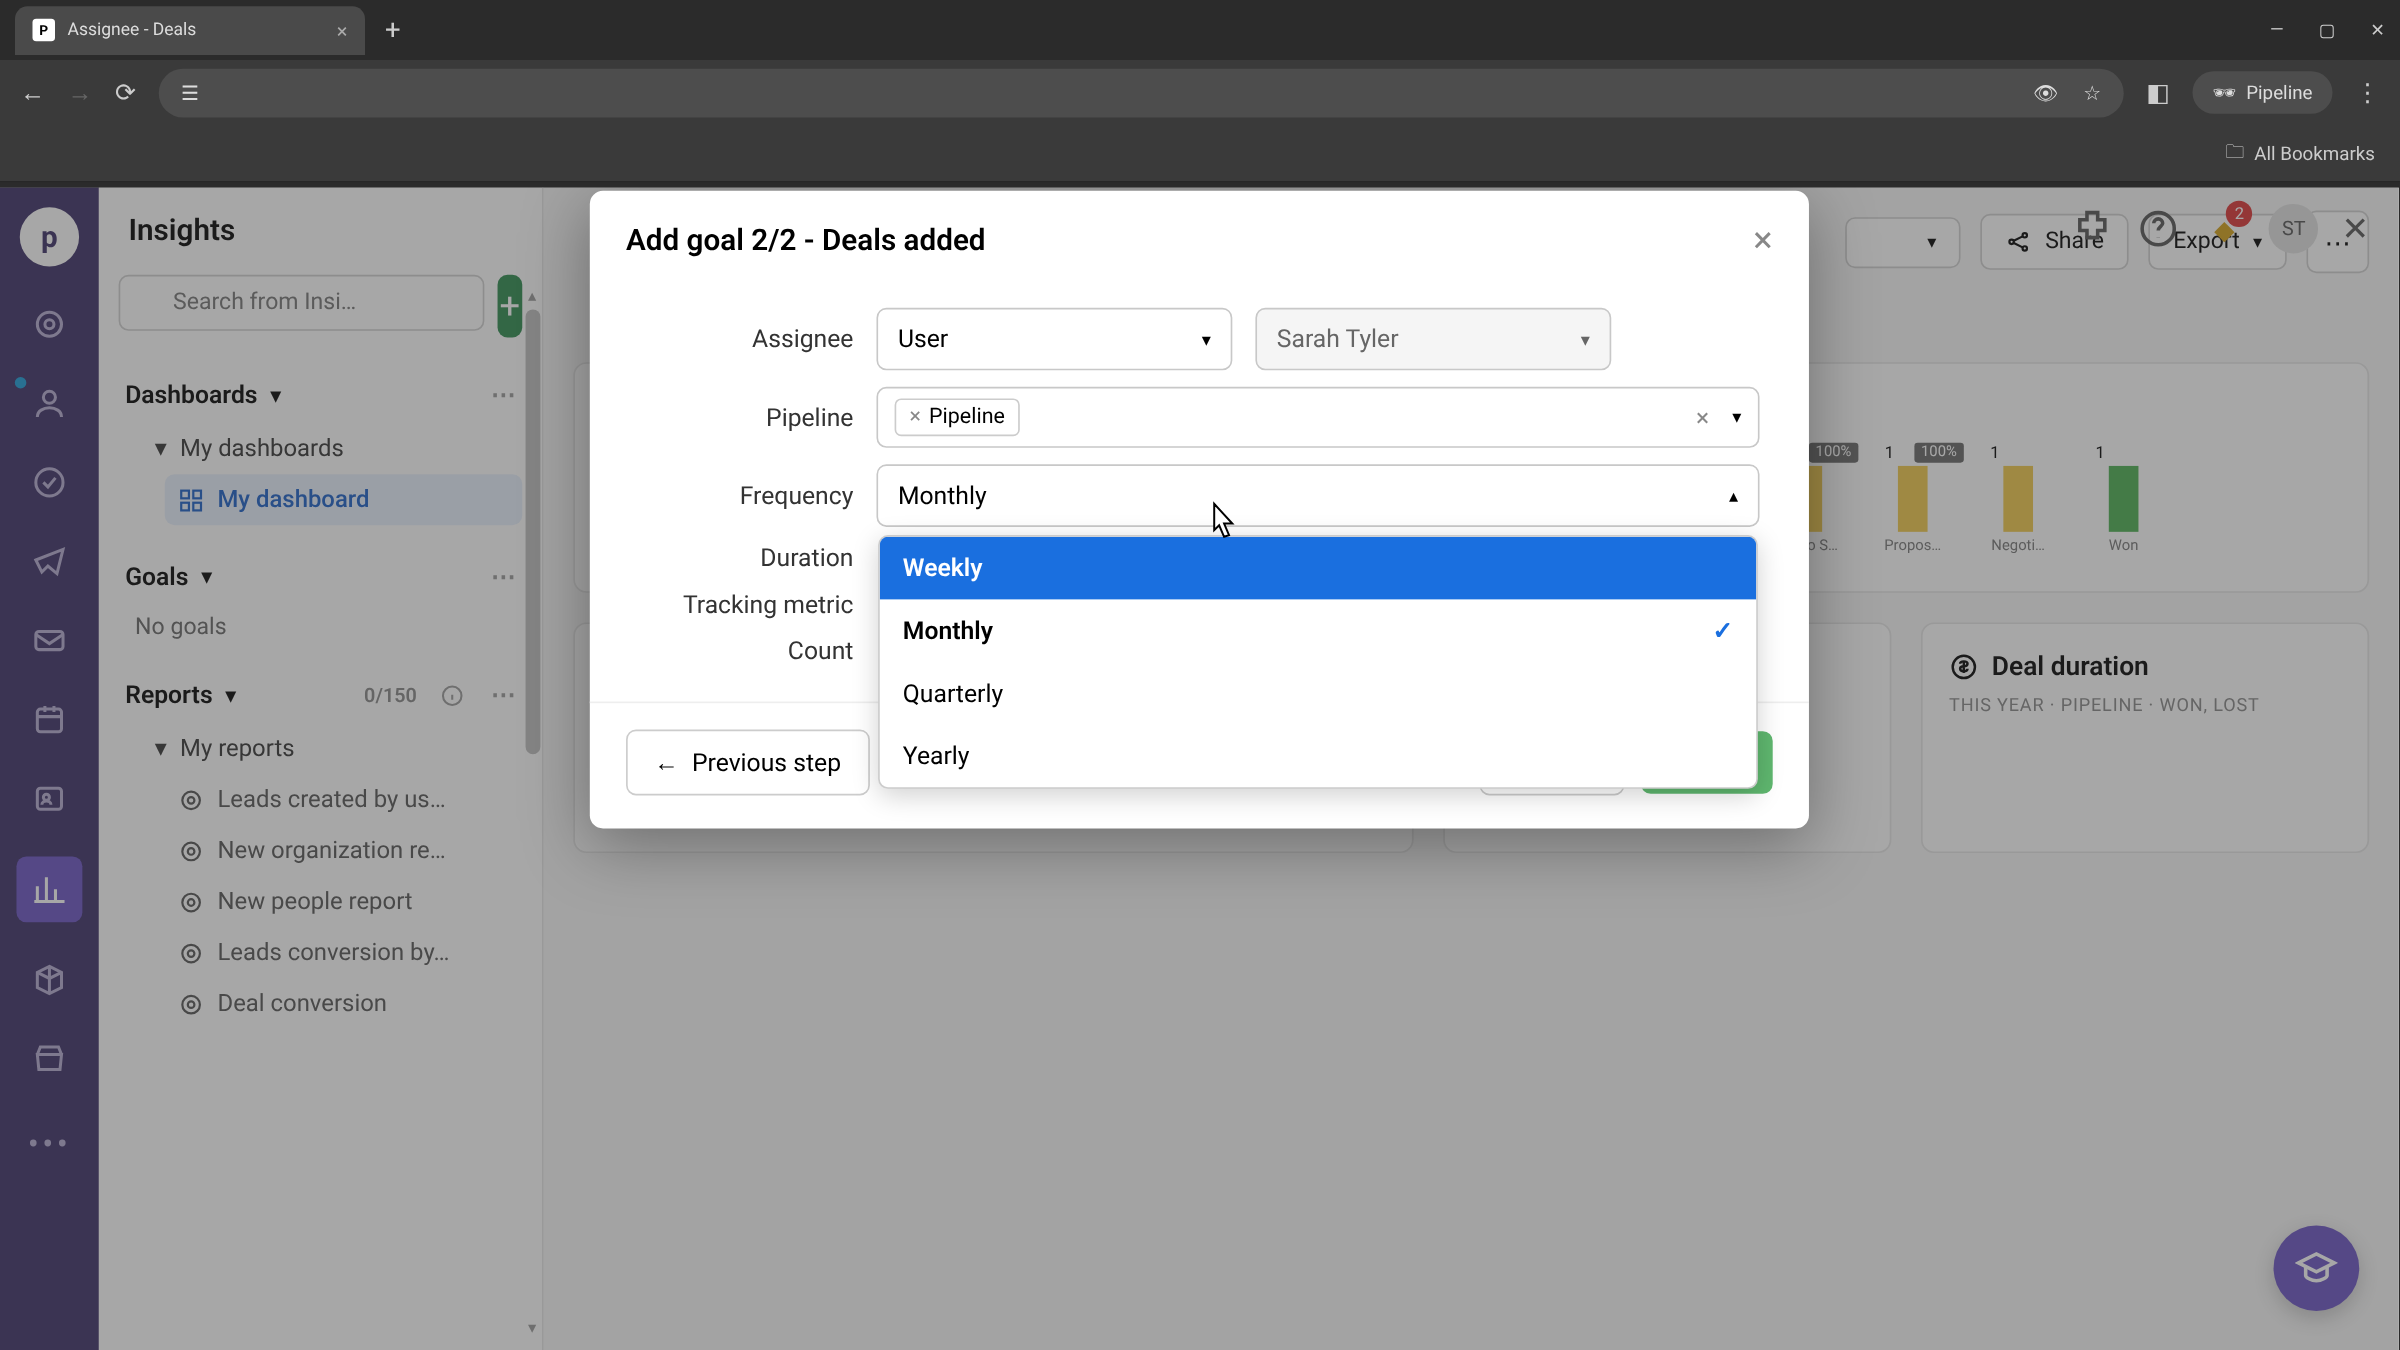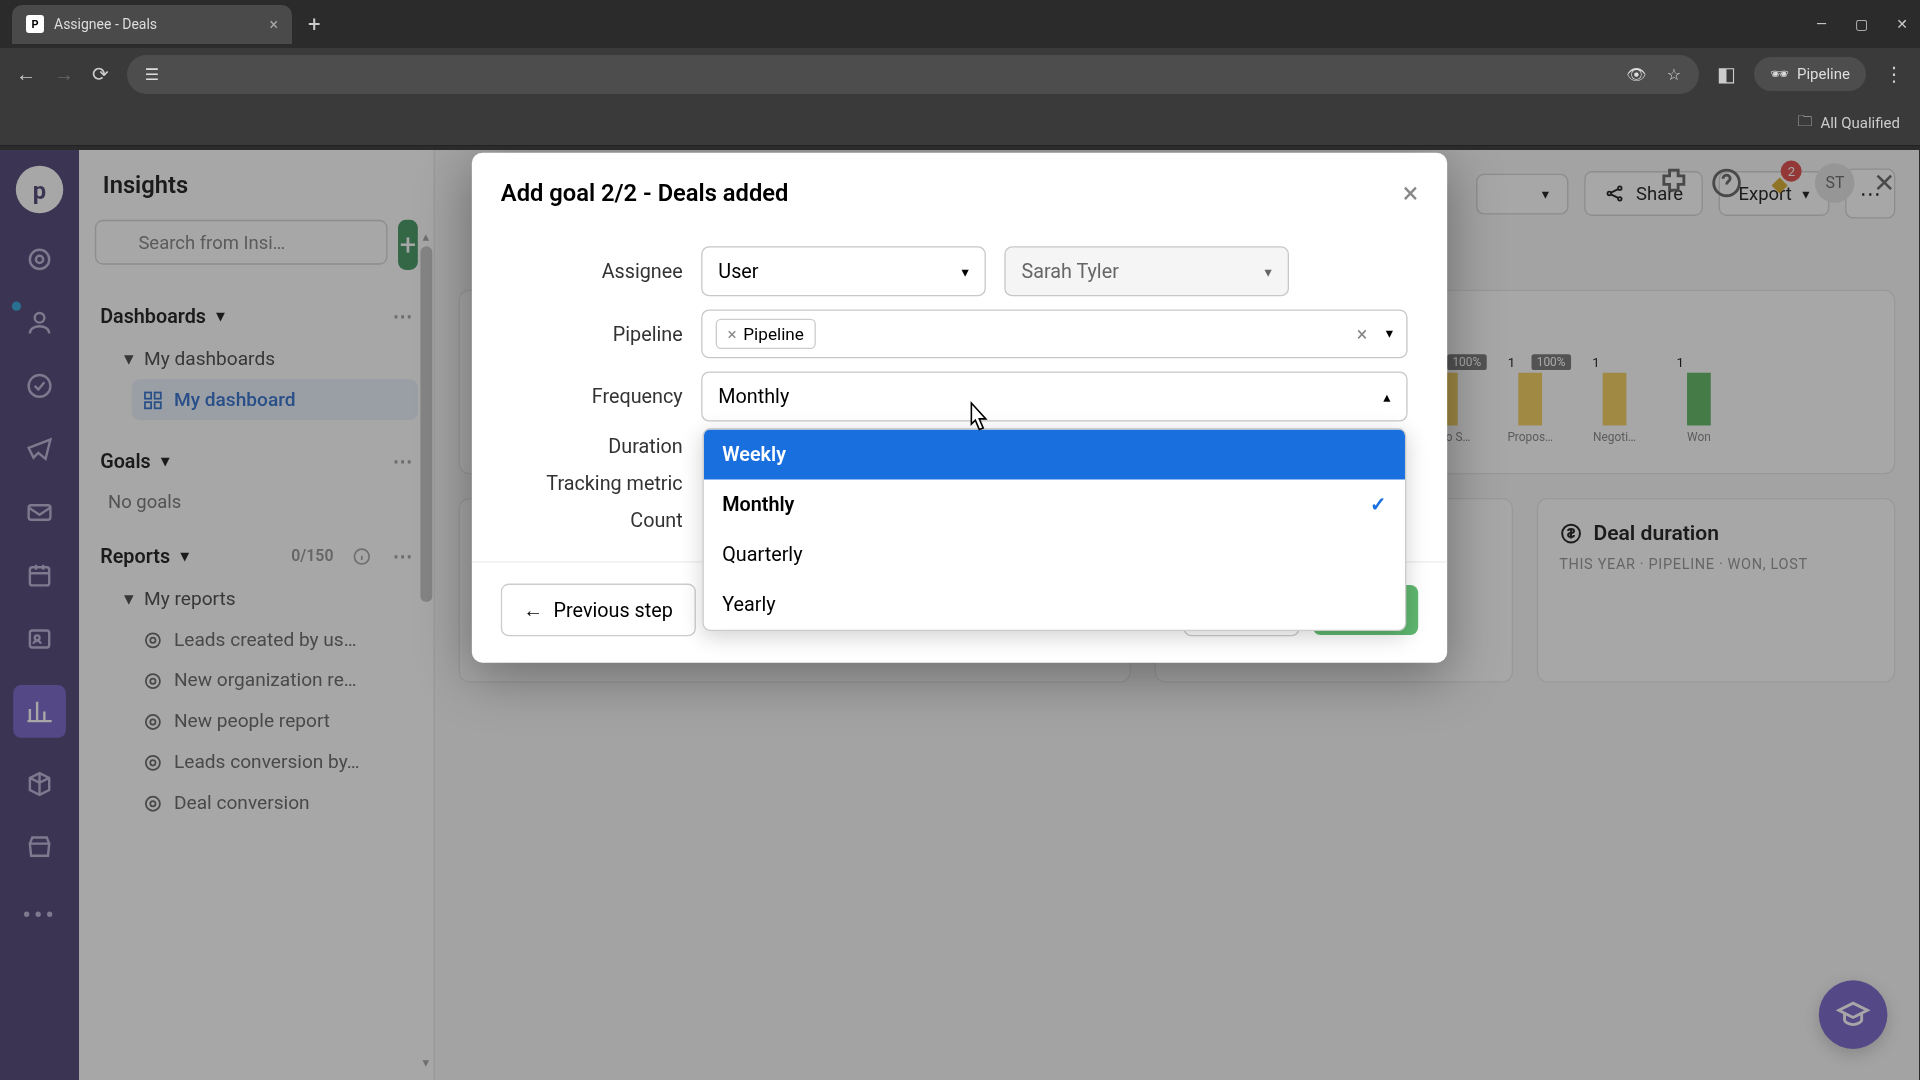--- a/index.html
+++ b/index.html
@@ -153,21 +153,21 @@
     <span class="nav-btn">◧</span>
     <div class="incognito-badge">
       <span>🕶</span>
       <span>Pipeline</span>
     </div>
     <span class="nav-btn">⋮</span>
   </div>
   <div class="bookmarks-row">
     <span>
       <span>🗀</span>
-      <span>All Qualified</span>
+      <span>All Bookmarks</span>
     </span>
   </div>
 </div>
 
 <div class="app-wrapper">
 <div class="app-scale">
 <div class="app">
 
   <div class="nav-rail">
     <div class="rail-logo">p</div>

